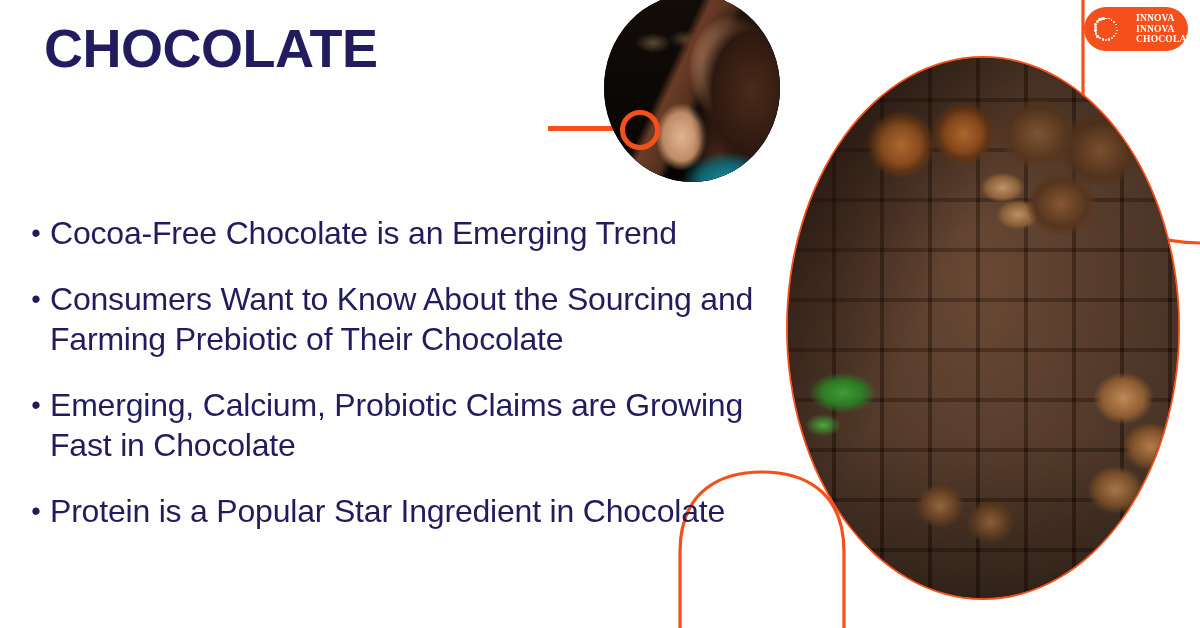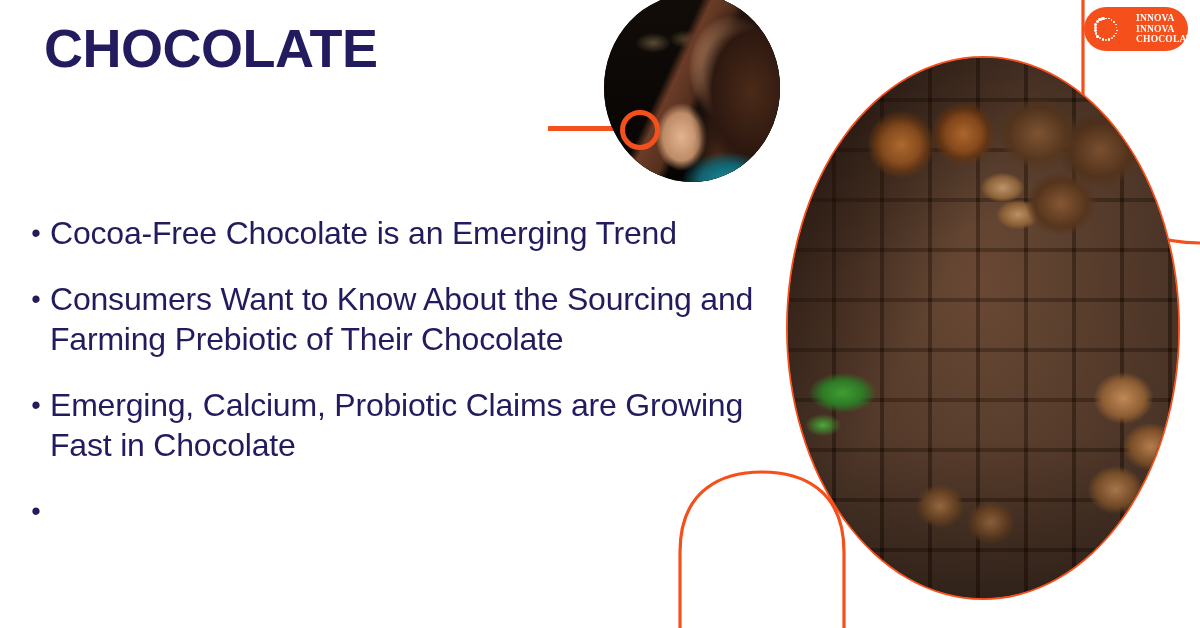--- a/index.html
+++ b/index.html
@@ -250,20 +250,21 @@
     <div class="bullet-item">
       <div class="bullet-dot">•</div>
       <div class="bullet-text">Consumers Want to Know About the Sourcing and Farming Prebiotic of Their Chocolate</div>
     </div>
     <div class="bullet-item">
       <div class="bullet-dot">•</div>
       <div class="bullet-text">Emerging, Calcium, Probiotic Claims are Growing Fast in Chocolate</div>
     </div>
     <div class="bullet-item">
       <div class="bullet-dot">•</div>
+      <div class="bullet-text">Protein is a Popular Star Ingredient in Chocolate</div>
     </div>
   </div>
 
   <div class="logo">
     <div class="logo-mark" id="logo-mark">
         <span style="width: 1.1px; height: 1.1px; left: 15.45px; top: 4.85px;"></span>
         <span style="width: 1.21364px; height: 1.21364px; left: 18.3872px; top: 5.19639px;"></span>
         <span style="width: 1.32727px; height: 1.32727px; left: 21.0966px; top: 6.37319px;"></span>
         <span style="width: 1.44091px; height: 1.44091px; left: 23.3523px; top: 8.28444px;"></span>
         <span style="width: 1.55455px; height: 1.55455px; left: 24.9641px; top: 10.774px;"></span>

